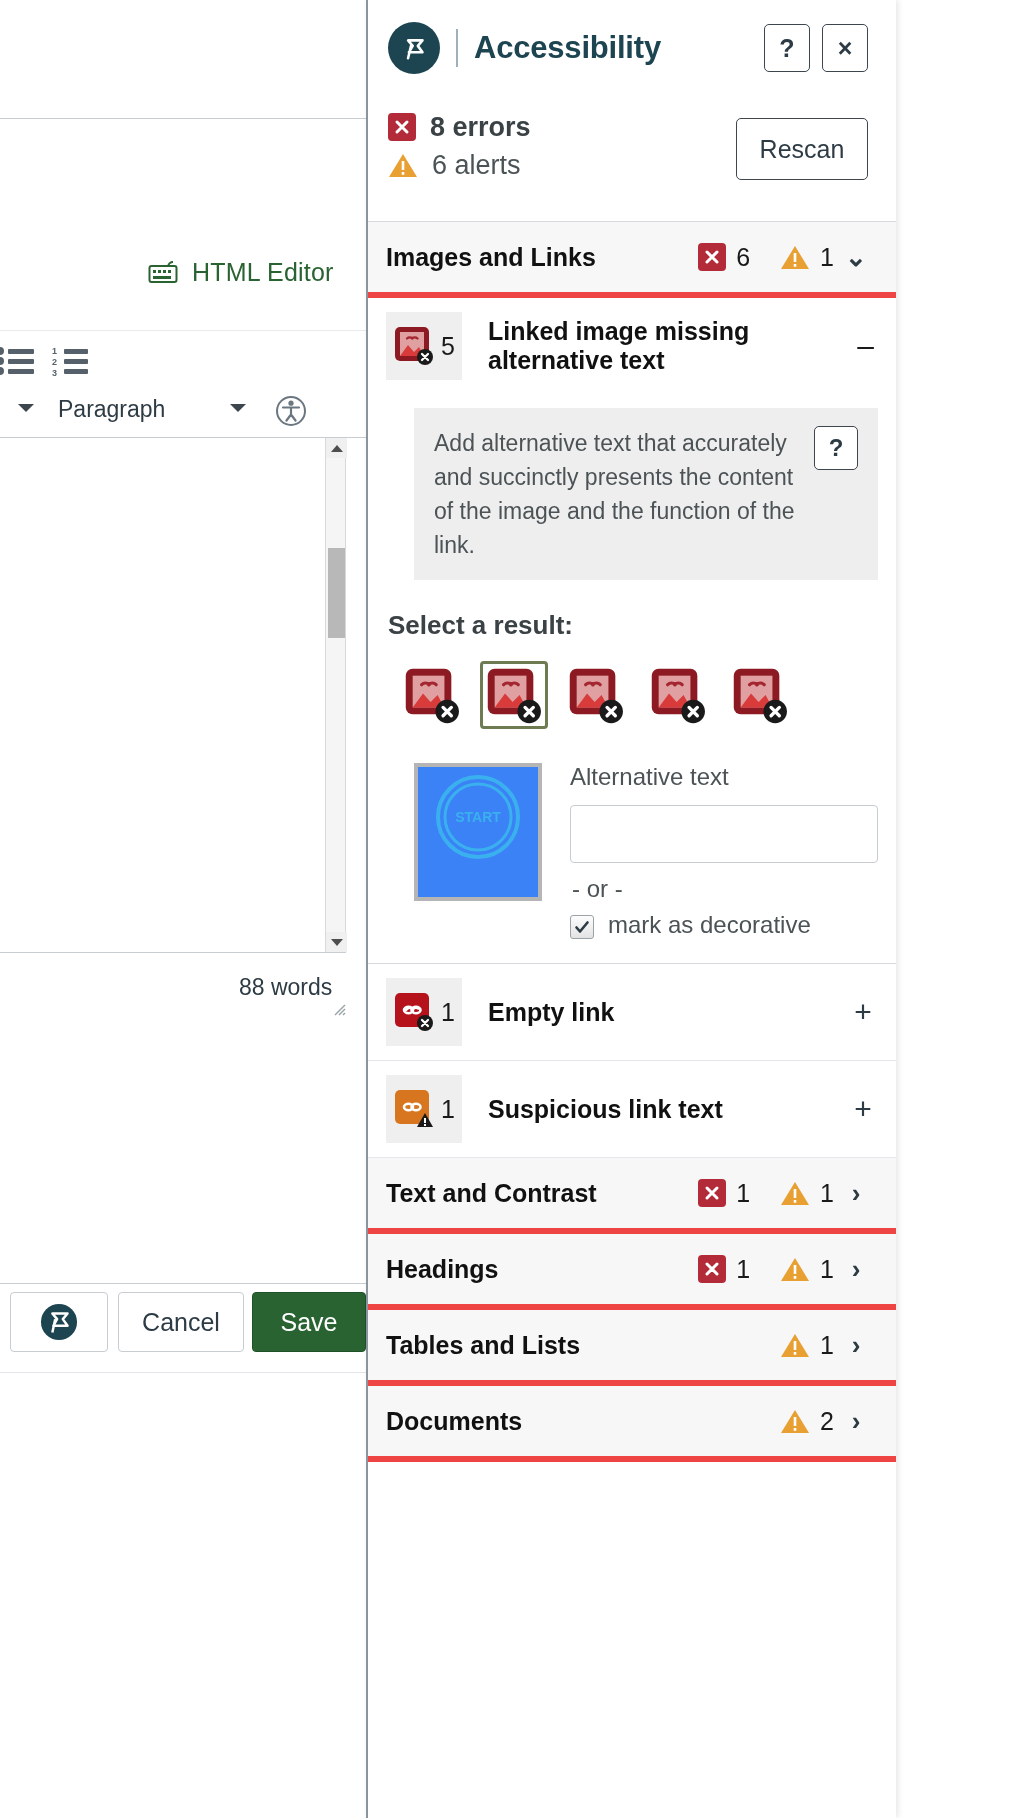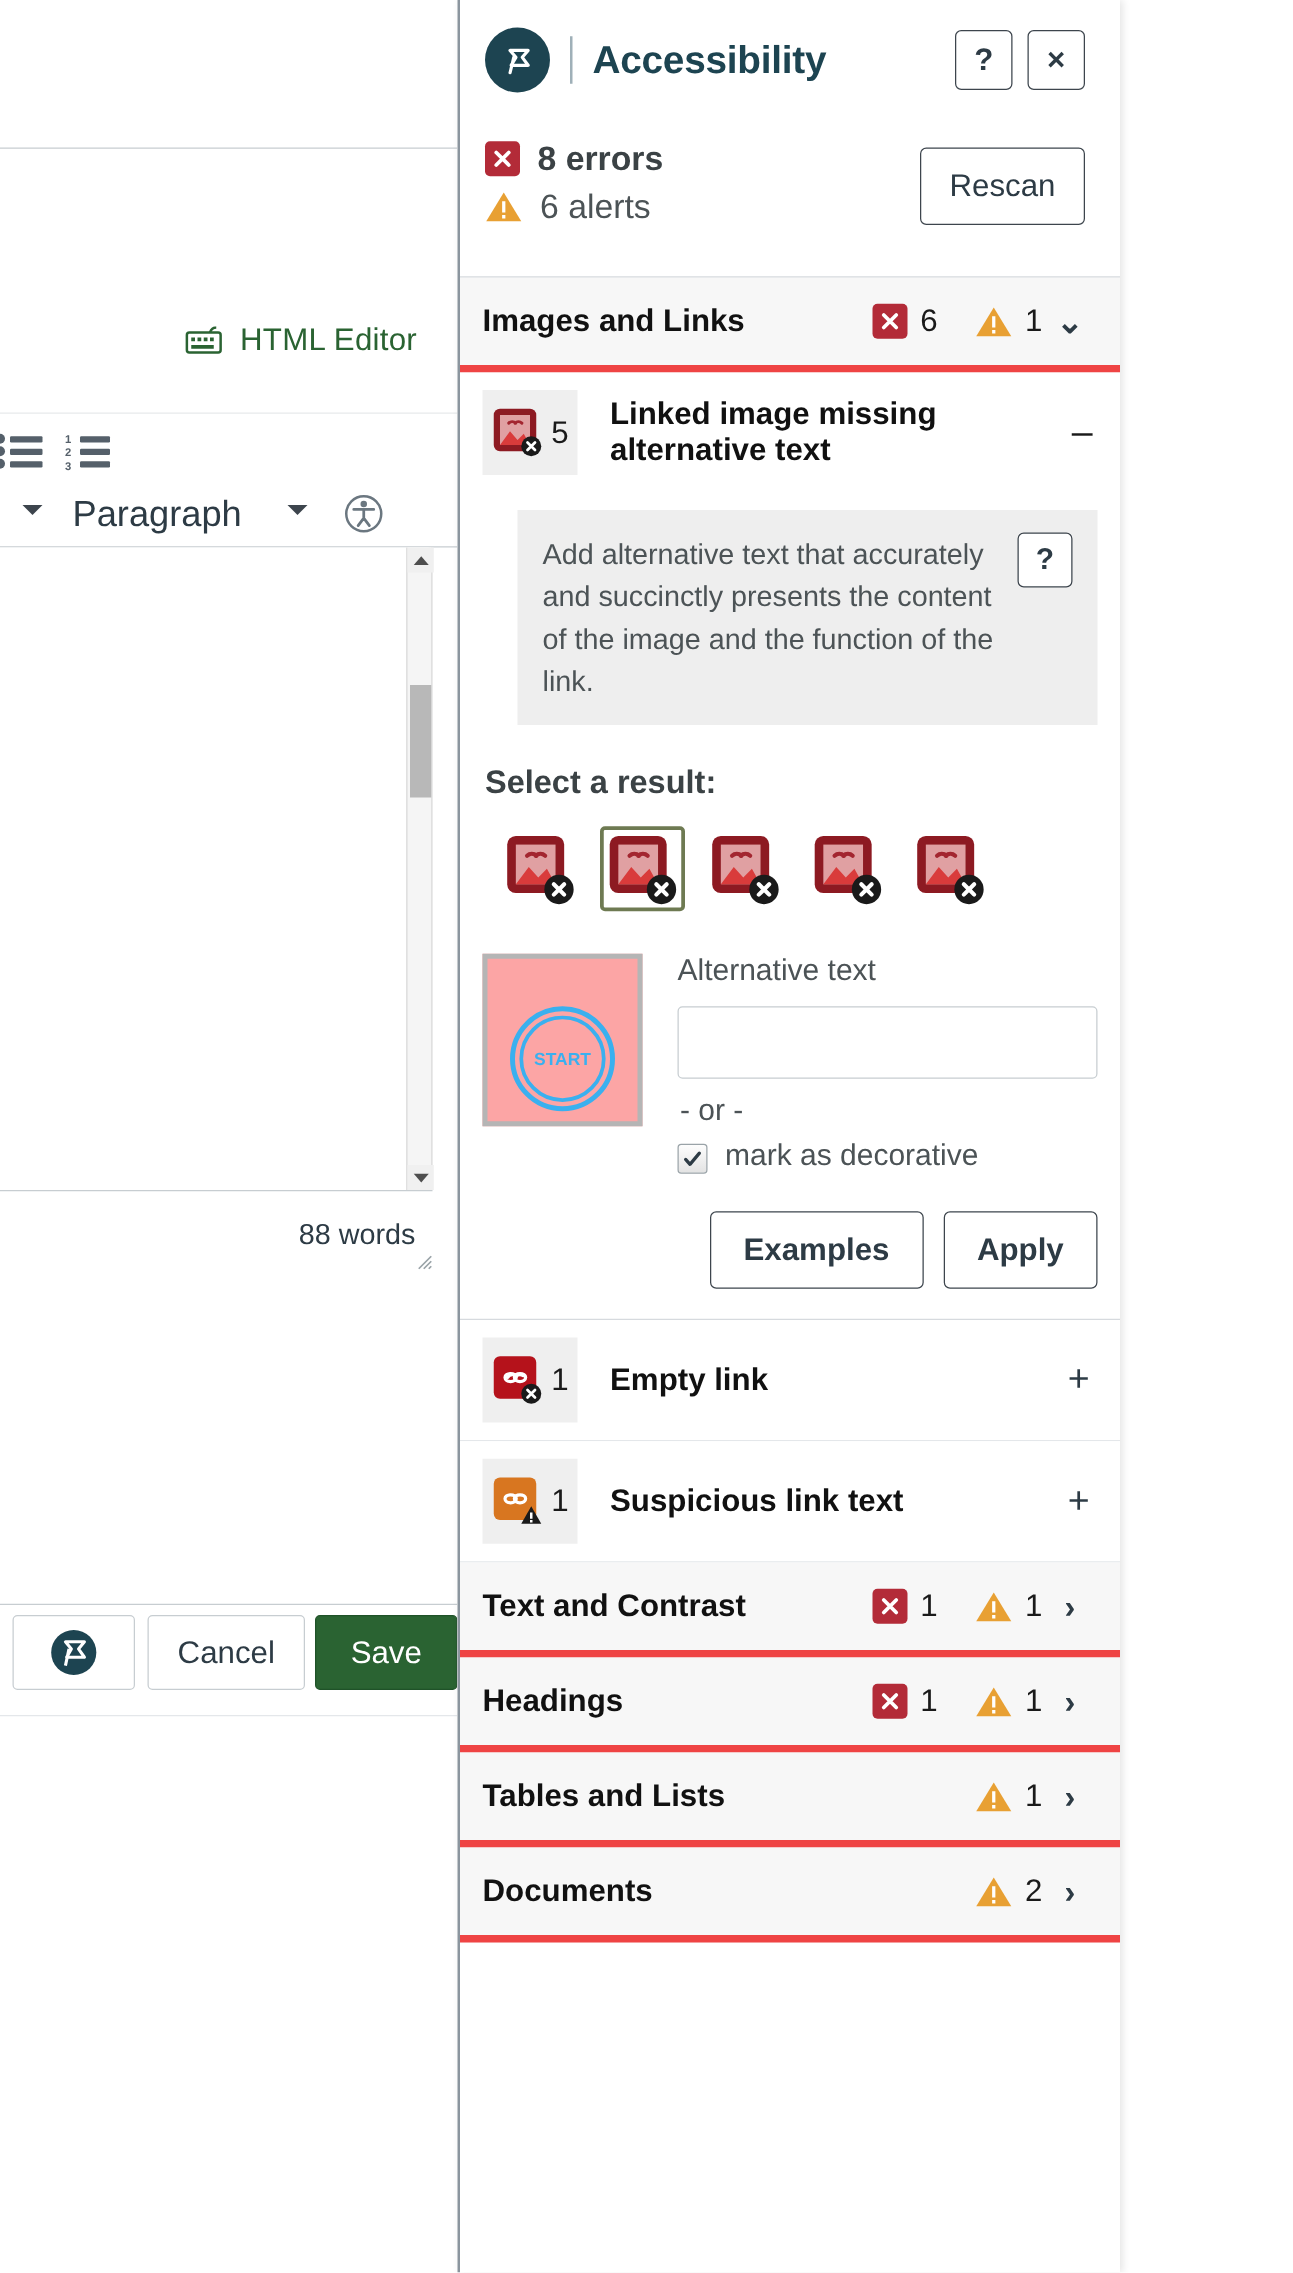--- a/index.html
+++ b/index.html
@@ -29,21 +29,21 @@
   .kbd-icon { width: 30px; height: 23px; display:block; }
 
   .tb-rule-a { position:absolute; left:0; top:330px; width:366px; height:1px; background:#e8eaec; }
   .ico-ul { position:absolute; left:-2px; top:344px; }
   .ico-ol { position:absolute; left:52px; top:344px; }
   .para-caret-left {
     position:absolute; left:18px; top:404px; width:0;height:0;
     border-left:8px solid transparent;border-right:8px solid transparent;border-top:8px solid #3d454d;
   }
   .para-label {
-    position:absolute; left:58px; top:396px; font-size:29px; color:#2d3b45; font-weight:400;
+    position:absolute; left:58px; top:396px; font-size:23px; color:#2d3b45; font-weight:400;
   }
   .para-caret {
     position:absolute; left:230px; top:404px; width:0;height:0;
     border-left:8px solid transparent;border-right:8px solid transparent;border-top:8px solid #3d454d;
   }
   .a11y-circle-btn {
     position:absolute; left:276px; top:396px; width:30px; height:30px;
     border-radius:50%; border:2px solid #6b7780; display:flex;align-items:center;justify-content:center;
     cursor:pointer;
   }
@@ -188,22 +188,22 @@
 
   .thumb-strip { display:flex; align-items:center; gap:14px; padding-left:12px; }
   .thumb-item {
     width:68px;height:68px;border:3px solid transparent;border-radius:4px;
     display:flex;align-items:center;justify-content:center;cursor:pointer;
   }
   .thumb-item.selected { border-color:#6e7a52; }
 
   .fix-area { display:flex; gap:28px; margin-top:34px; }
   .preview-box {
-    width:128px;height:138px;border:4px solid #b5b5b5;background:#fca5a5;
-    display:flex;align-items:flex-end;justify-content:center;flex:0 0 auto;
+    width:128px;height:138px;border:4px solid #b5b5b5;background:#3b82f6;
+    display:flex;align-items:flex-start;justify-content:center;flex:0 0 auto;margin-left:28px;
   }
   .fix-fields { flex:1 1 auto; }
   .field-label { font-size:24px; color:#4c5356; margin-bottom:14px; }
   .alt-input {
     width:100%; height:58px; border:1px solid #c7cdd1; border-radius:4px;
     background:#fff; font-size:22px; padding:0 12px; color:#2d3b45;
     font-family:"Liberation Sans", sans-serif;
   }
   .or-text { font-size:24px; color:#4c5356; margin:12px 0 8px 2px; }
   .deco-row { display:flex; align-items:flex-end; gap:14px; }
@@ -478,24 +478,20 @@
           <input class="alt-input" type="text" value="" placeholder="" style="">
           <div class="or-text">- or -</div>
           <div class="deco-row">
             <span class="deco-check">
               <svg width="16" height="16" viewBox="0 0 16 16">
                 <path d="M2.5 8.5 L6 12.5 L13.5 3.5" fill="none" stroke="#2d3b45" stroke-width="2.6" stroke-linecap="round" stroke-linejoin="round"></path>
               </svg>
             </span>
             <span class="deco-label">mark as decorative</span>
           </div>
-          <div class="action-row">
-            <button class="act-btn">Examples</button>
-            <button class="act-btn">Apply</button>
-          </div>
         </div>
       </div>
     </div>
 
     <div class="issue-row">
       <div class="issue-thumb">
         <svg width="42" height="42" viewBox="0 0 42 42">
           <rect x="2" y="2" width="34" height="34" rx="5" fill="#b5121b"></rect>
           <path d="M13 19 a5 5 0 0 1 6.5 -1.5 M19 19 a5 5 0 0 1 6.5 -1.5" fill="none" stroke="#fff" stroke-width="2.6" stroke-linecap="round"></path>
           <ellipse cx="15.5" cy="19" rx="4.5" ry="3.2" fill="none" stroke="#fff" stroke-width="2.6"></ellipse>

